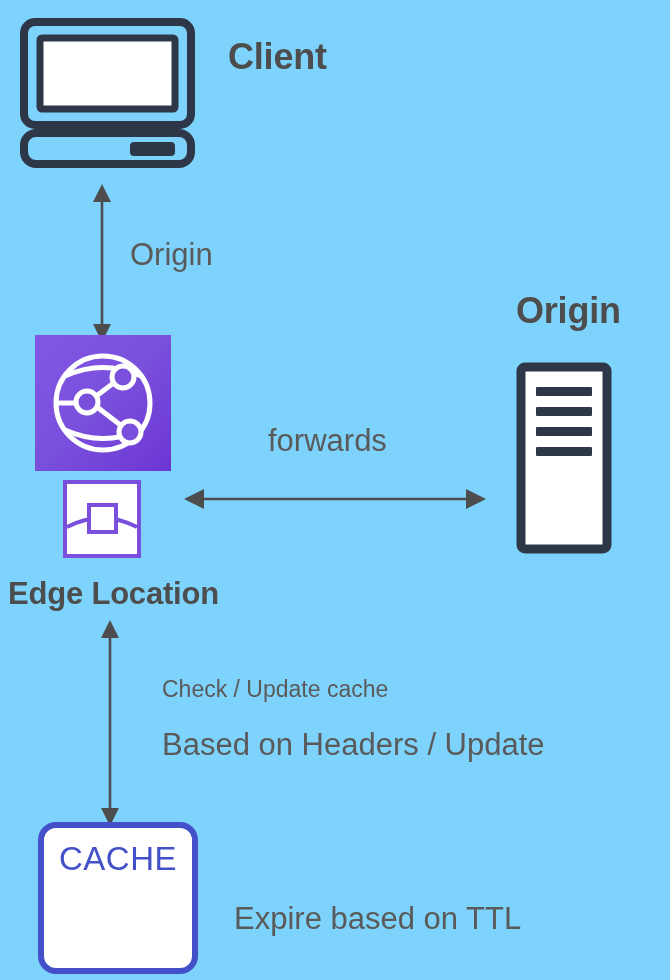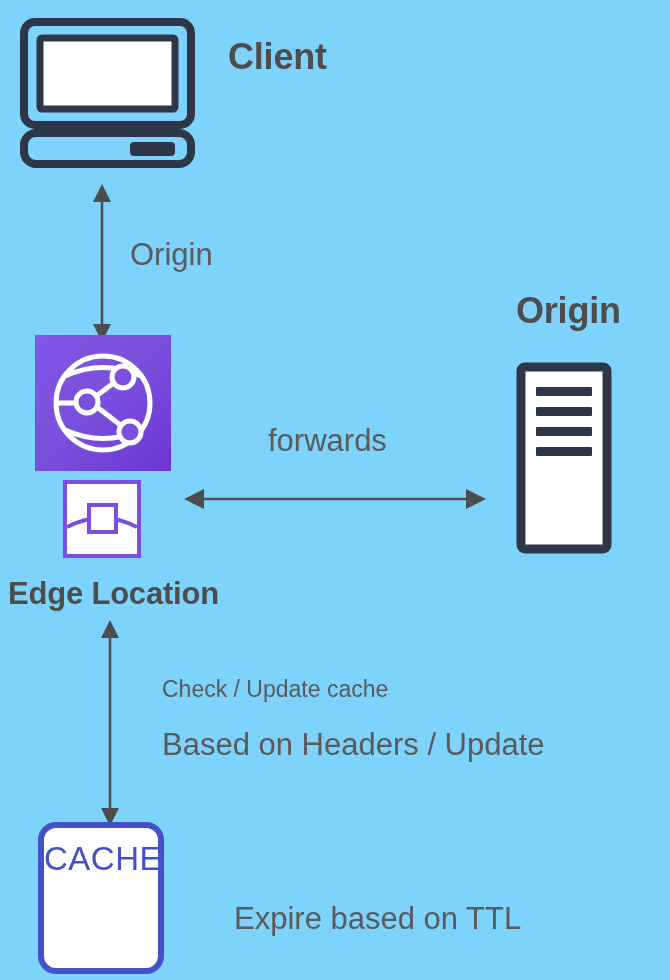--- a/index.html
+++ b/index.html
@@ -55,21 +55,21 @@
   #cloudfront-icon svg { display: block; }
 
   
   #edgeloc-icon { left: 62px; top: 479px; width: 80px; height: 80px; }
 
   
   #origin-icon { left: 516px; top: 362px; width: 96px; height: 192px; }
 
   
   #cache-box {
-    left: 38px; top: 822px; width: 126px; height: 152px;
+    left: 38px; top: 822px; width: 160px; height: 152px;
     border: 6px solid #4350c8;
     border-radius: 18px;
     background: #ffffff;
     box-sizing: border-box;
   }
   #cache-text {
     position: absolute;
     left: 0; right: 0; top: 12px;
     text-align: center;
     font-family: "Liberation Sans", sans-serif;

